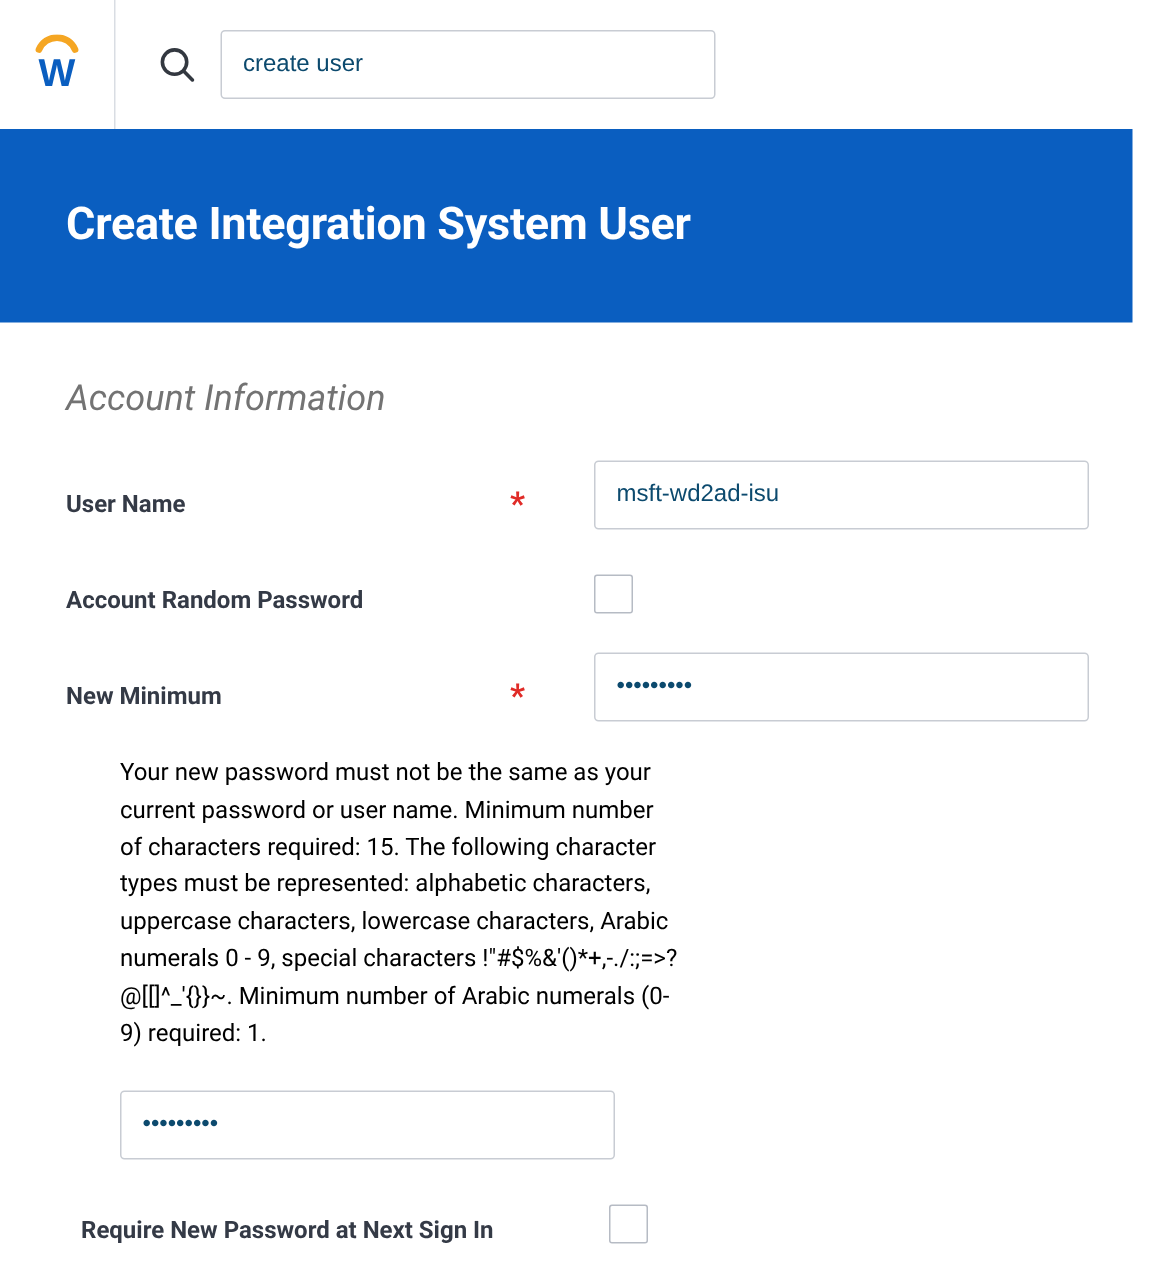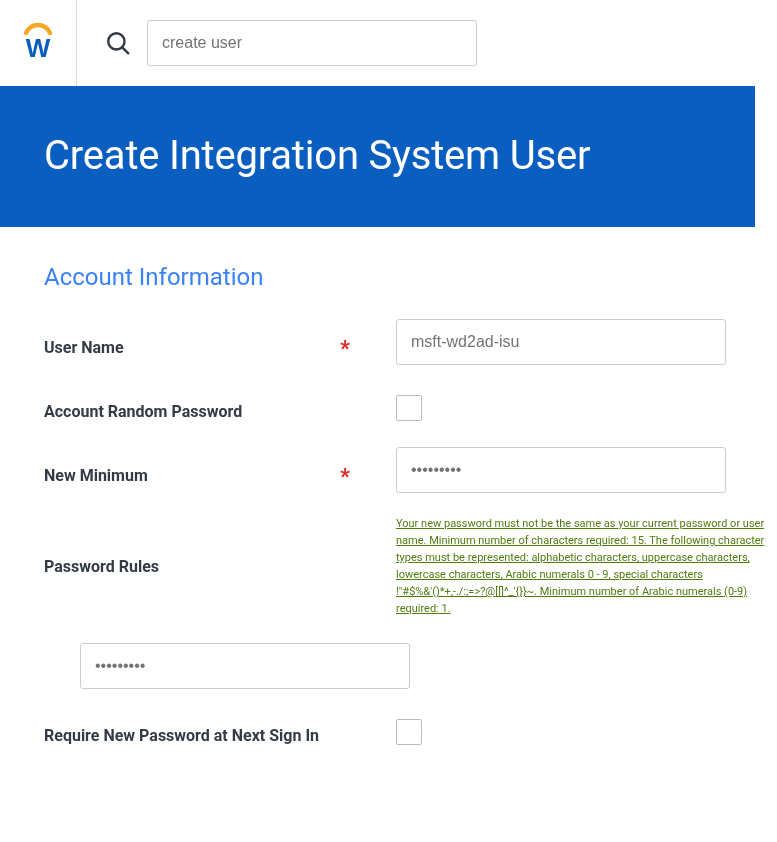--- a/index.html
+++ b/index.html
@@ -46,33 +46,34 @@
       width: 300px;
       background: transparent;
     }
     .banner {
       background: #0a5ec0;
       color: #fff;
       padding: 46px 44px 48px;
       width: 755px;
     }
     .banner h1 {
-      font-size: 40px;
-      font-weight: 400;
+      font-size: 30px;
+      font-weight: 700;
       letter-spacing: -0.2px;
     }
     .content {
       padding: 36px 44px 0;
       width: 755px;
     }
     .section-title {
       font-size: 24px;
       font-weight: 400;
-      color: #3b82f6;
+      color: #737373;
       margin-bottom: 28px;
+      font-style: italic;
     }
     .form-row {
       display: flex;
       align-items: center;
       margin-bottom: 22px;
     }
     .form-label {
       width: 316px;
       flex: 0 0 316px;
       font-size: 16px;
@@ -94,32 +95,31 @@
       flex: 1 1 auto;
       padding-left: 36px;
     }
     input[type="text"], input[type="password"] {
       width: 330px;
       height: 46px;
       border: 1px solid #c8ccd3;
       border-radius: 3px;
       padding: 0 14px;
       font-size: 16px;
-      color: #737373;
+      color: #0c4a6e;
       outline: none;
     }
     .rules-text {
-      font-size: 11px;
-      color: #4d7c0f;
+      font-size: 16px;
+      color: #000000;
       line-height: 1.55;
       padding-top: 0;
       width: 372px;
       overflow: hidden;
       white-space: normal;
-      text-decoration: underline;
     }
     .checkbox {
       width: 26px;
       height: 26px;
       border: 1px solid #b6bbc4;
       border-radius: 2px;
       background: #fff;
       display: inline-flex;
       align-items: center;
       justify-content: center;
@@ -168,32 +168,31 @@
   </div>
 
   <div class="form-row">
     <div class="form-label required">New Minimum</div>
     <div class="form-control">
       <input type="text" value="•••••••••" style="">
     </div>
   </div>
 
   <div class="form-row" style="margin-bottom:26px;">
-    <div class="form-label" style="padding-top:0">Password Rules</div>
     <div class="form-control">
       <div class="rules-text">Your new password must not be the same as your current password or user name. Minimum number of characters required: 15. The following character types must be represented: alphabetic characters, uppercase characters, lowercase characters, Arabic numerals 0 - 9, special characters !"#$%&amp;'()*+,-./:;=&gt;?@[[]^_'{}}~. Minimum number of Arabic numerals (0-9) required: 1.</div>
     </div>
   </div>
 
   <div class="form-row">
     <div class="form-control">
       <input type="text" value="•••••••••" style="">
     </div>
   </div>
 
-  <div class="form-row" style="margin-bottom:30px;">
+  <div class="form-row" style="margin-bottom:30px;margin-left:10px;">
     <div class="form-label">Require New Password at Next Sign In</div>
     <div class="form-control">
       <span class="checkbox"></span>
     </div>
   </div>
 
 </div>
 
 </body></html>

